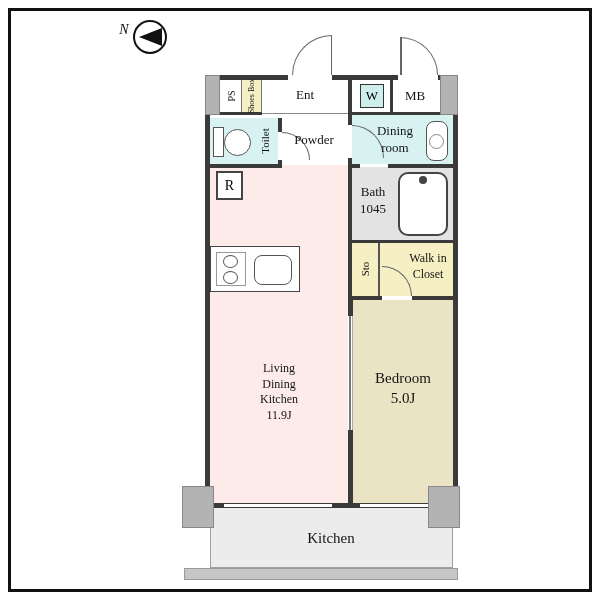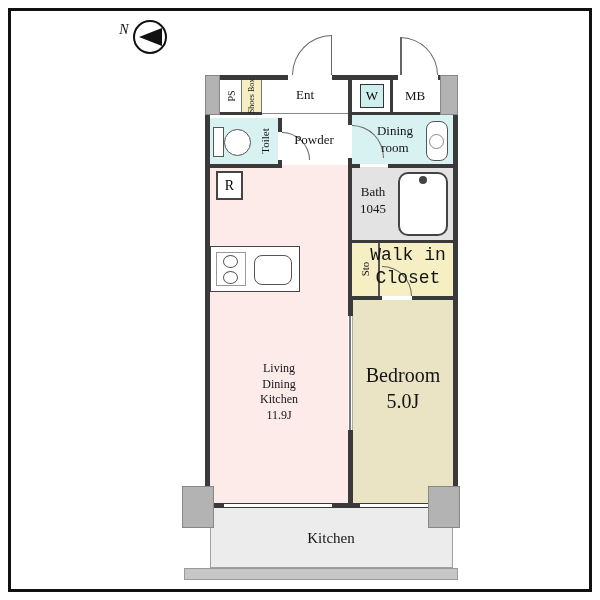--- a/index.html
+++ b/index.html
@@ -122,27 +122,27 @@
   <div class="lbl rot" style="left:252px;top:96px;font-size:8px;">Shoes Box</div>
   <div class="lbl" style="left:305px;top:95px;font-size:13px;">Ent</div>
   <div class="lbl" style="left:415px;top:96px;font-size:13px;">MB</div>
   <div class="lbl rot" style="left:265px;top:141px;font-size:11px;">Toilet</div>
   <div class="lbl" style="left:314px;top:140px;font-size:13px;">Powder</div>
   <div class="lbl" style="left:395px;top:140px;font-size:13px;">Dining
 room</div>
   <div class="lbl" style="left:373px;top:201px;font-size:13px;">Bath
 1045</div>
   <div class="lbl rot" style="left:365px;top:269px;font-size:11px;">Sto</div>
-  <div class="lbl" style="left:408px;top:267px;font-size:18px;font-family:Liberation Mono, monospace;">Walk in
+  <div class="lbl" style="left:428px;top:267px;font-size:12px;">Walk in
 Closet</div>
   <div class="lbl" style="left:279px;top:392px;font-size:12px;">Living
 Dining
 Kitchen
 11.9J</div>
-  <div class="lbl" style="left:403px;top:388px;font-size:20px;">Bedroom
+  <div class="lbl" style="left:403px;top:388px;font-size:15px;">Bedroom
 5.0J</div>
   <div class="lbl" style="left:331px;top:539px;font-size:15px;">Kitchen</div>
 
   <div class="lbl" style="left:124px;top:30px;font-size:14px;font-style:italic;">N</div>
   <div class="abs" style="left:133px;top:20px;width:34px;height:34px;border:2px solid #111;border-radius:50%;"></div>
   <div class="abs" style="left:139px;top:28px;width:23px;height:18px;background:#111;
               clip-path:polygon(0% 50%, 100% 0%, 100% 100%);"></div>
 
   <div class="frame"></div>
 

